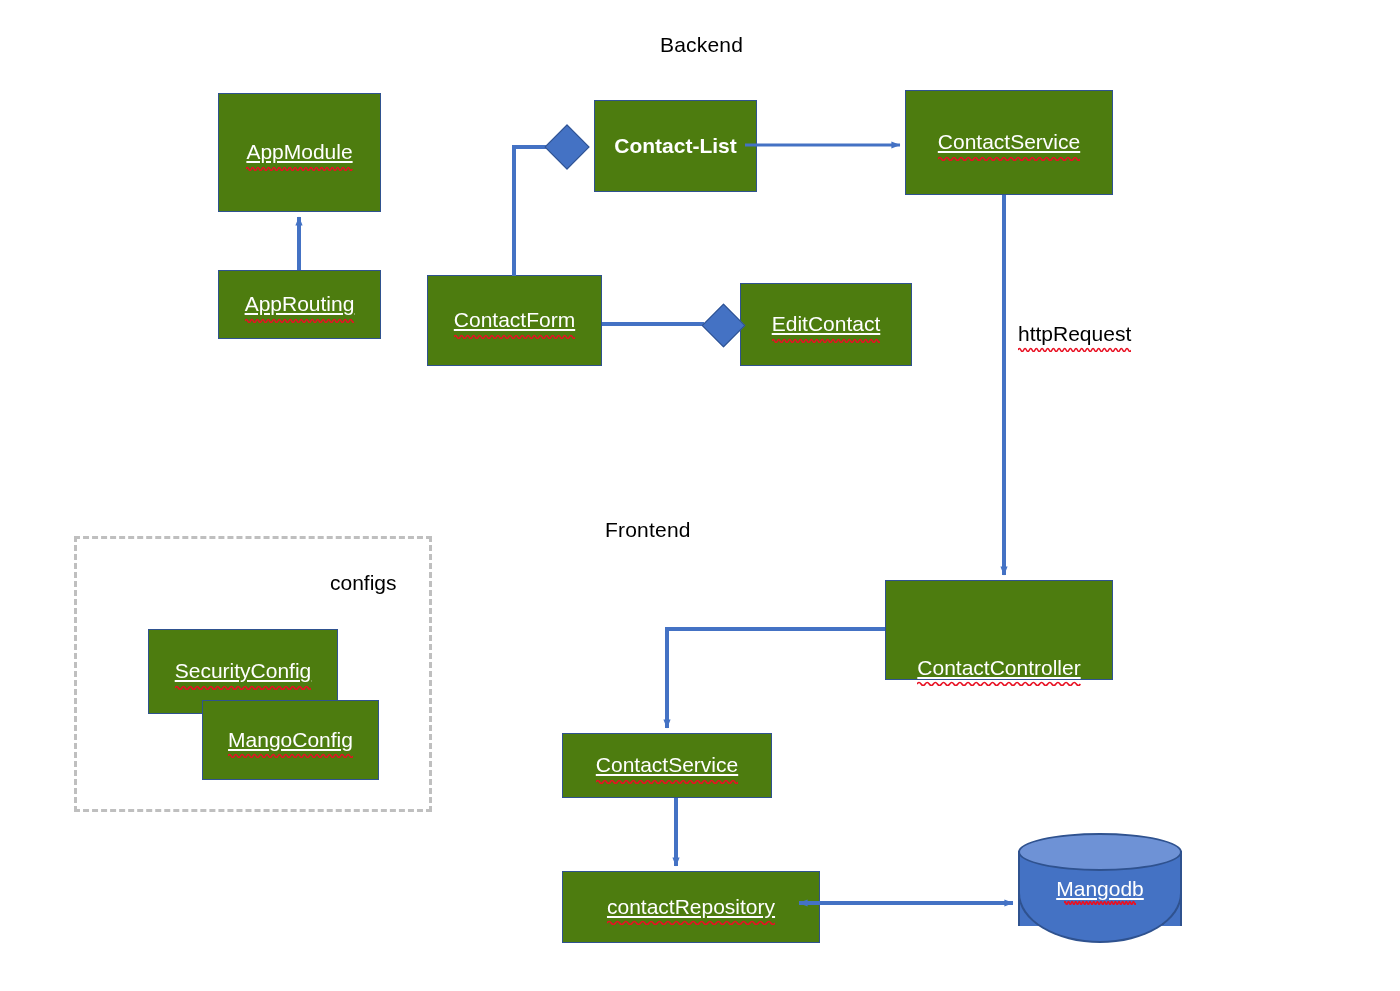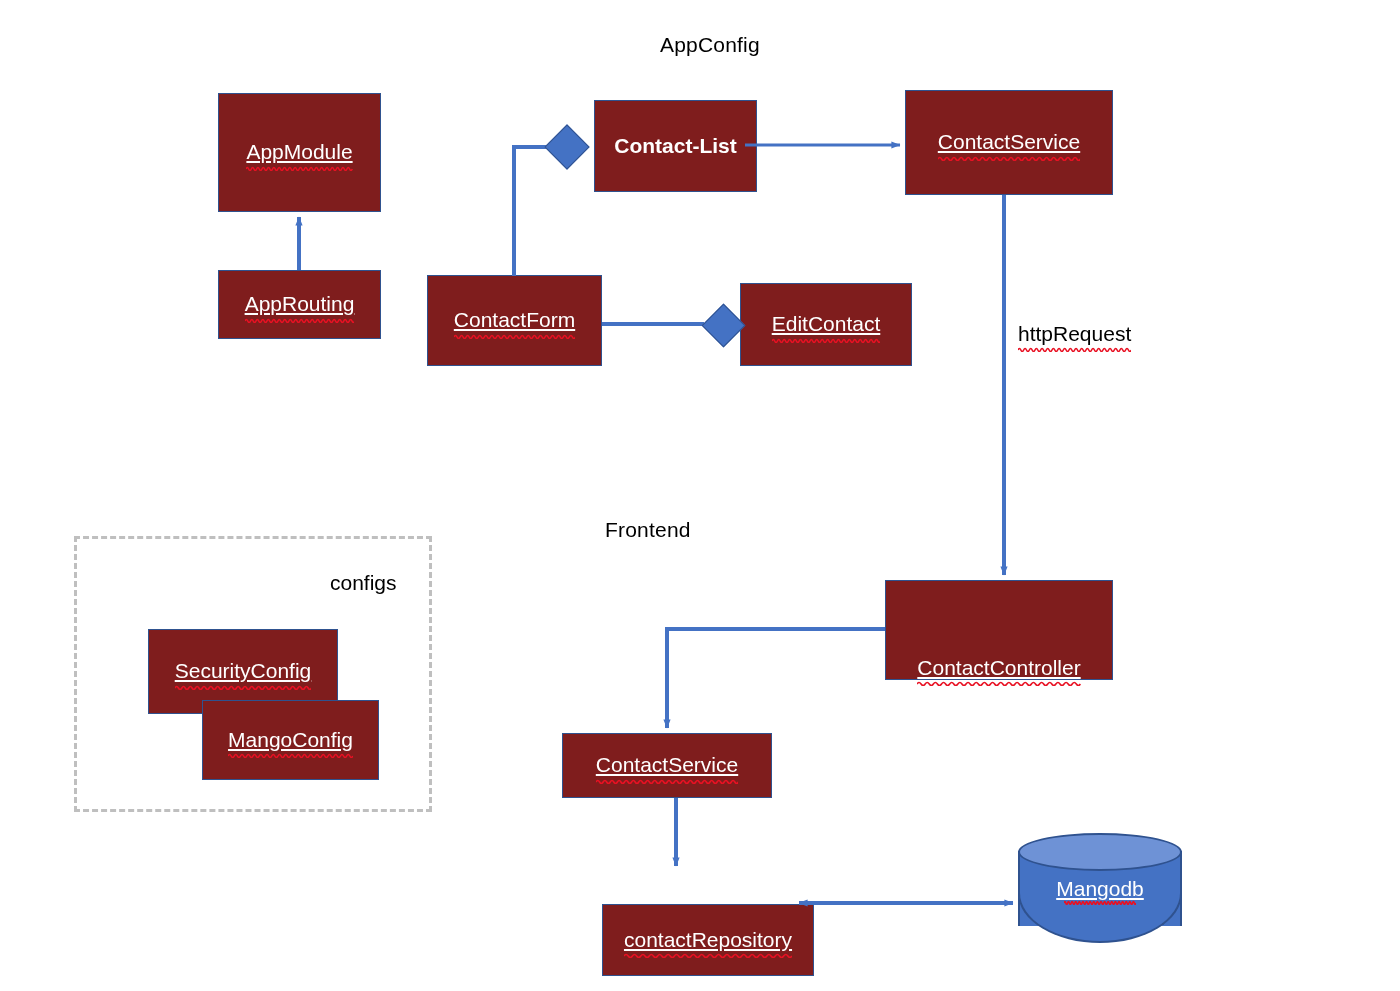--- a/index.html
+++ b/index.html
@@ -45,21 +45,21 @@
     position: absolute;
     font-size: 21px;
     color: #000000;
     white-space: nowrap;
   }
 
   
   .node {
     position: absolute;
     box-sizing: border-box;
-    background: #7f1d1d;
+    background: #4d7c0f;
     border: 1.5px solid #2F528F;
     display: flex;
     align-items: center;
     justify-content: center;
   }
   .node-label {
     position: relative;
     color: #ffffff;
     font-size: 21px;
     line-height: 1.05;
@@ -146,21 +146,21 @@
     text-decoration-thickness: 1.5px;
     white-space: nowrap;
   }
 </style>
 </head>
 <body>
 
 <div id="canvas">
 
   <div class="zone" style="left:24px; top:10px; width:1359px; height:435px;"></div>
-  <div class="zone-title" style="left:660px; top:33px;">AppConfig</div>
+  <div class="zone-title" style="left:660px; top:33px;">Backend</div>
 
   <div class="node" style="left:218px; top:93px; width:163px; height:119px;">
     <span class="node-label">AppModule<span class="wavy">
         <svg viewBox="0 0 100 6" preserveAspectRatio="none">
           <path d="M0 4 Q1.25 1 2.5 4 T5 4 T7.5 4 T10 4 T12.5 4 T15 4 T17.5 4 T20 4 T22.5 4 T25 4 T27.5 4 T30 4 T32.5 4 T35 4 T37.5 4 T40 4 T42.5 4 T45 4 T47.5 4 T50 4 T52.5 4 T55 4 T57.5 4 T60 4 T62.5 4 T65 4 T67.5 4 T70 4 T72.5 4 T75 4 T77.5 4 T80 4 T82.5 4 T85 4 T87.5 4 T90 4 T92.5 4 T95 4 T97.5 4 T100 4" fill="none" stroke="#E81123" stroke-width="1.6" vector-effect="non-scaling-stroke"></path>
         </svg>
       </span></span>
   </div>
 
   <div class="node" style="left:218px; top:270px; width:163px; height:69px;">
@@ -237,21 +237,21 @@
   </div>
 
   <div class="node" style="left:562px; top:733px; width:210px; height:65px;">
     <span class="node-label">ContactService<span class="wavy">
         <svg viewBox="0 0 100 6" preserveAspectRatio="none">
           <path d="M0 4 Q1.25 1 2.5 4 T5 4 T7.5 4 T10 4 T12.5 4 T15 4 T17.5 4 T20 4 T22.5 4 T25 4 T27.5 4 T30 4 T32.5 4 T35 4 T37.5 4 T40 4 T42.5 4 T45 4 T47.5 4 T50 4 T52.5 4 T55 4 T57.5 4 T60 4 T62.5 4 T65 4 T67.5 4 T70 4 T72.5 4 T75 4 T77.5 4 T80 4 T82.5 4 T85 4 T87.5 4 T90 4 T92.5 4 T95 4 T97.5 4 T100 4" fill="none" stroke="#E81123" stroke-width="1.6" vector-effect="non-scaling-stroke"></path>
         </svg>
       </span></span>
   </div>
 
-  <div class="node" style="left:562px; top:904px; width:212px; height:72px;margin-left:40px;">
+  <div class="node" style="left:562px; top:871px; width:258px; height:72px;">
     <span class="node-label">contactRepository<span class="wavy">
         <svg viewBox="0 0 100 6" preserveAspectRatio="none">
           <path d="M0 4 Q1.25 1 2.5 4 T5 4 T7.5 4 T10 4 T12.5 4 T15 4 T17.5 4 T20 4 T22.5 4 T25 4 T27.5 4 T30 4 T32.5 4 T35 4 T37.5 4 T40 4 T42.5 4 T45 4 T47.5 4 T50 4 T52.5 4 T55 4 T57.5 4 T60 4 T62.5 4 T65 4 T67.5 4 T70 4 T72.5 4 T75 4 T77.5 4 T80 4 T82.5 4 T85 4 T87.5 4 T90 4 T92.5 4 T95 4 T97.5 4 T100 4" fill="none" stroke="#E81123" stroke-width="1.6" vector-effect="non-scaling-stroke"></path>
         </svg>
       </span></span>
   </div>
 
   <div class="cyl" style="left:1018px; top:833px; width:164px; height:110px;">
     <div class="body" style="top:18px; width:164px; height:75px;"></div>
     <div class="bottom" style="top:60px; width:164px; height:50px;"></div>

